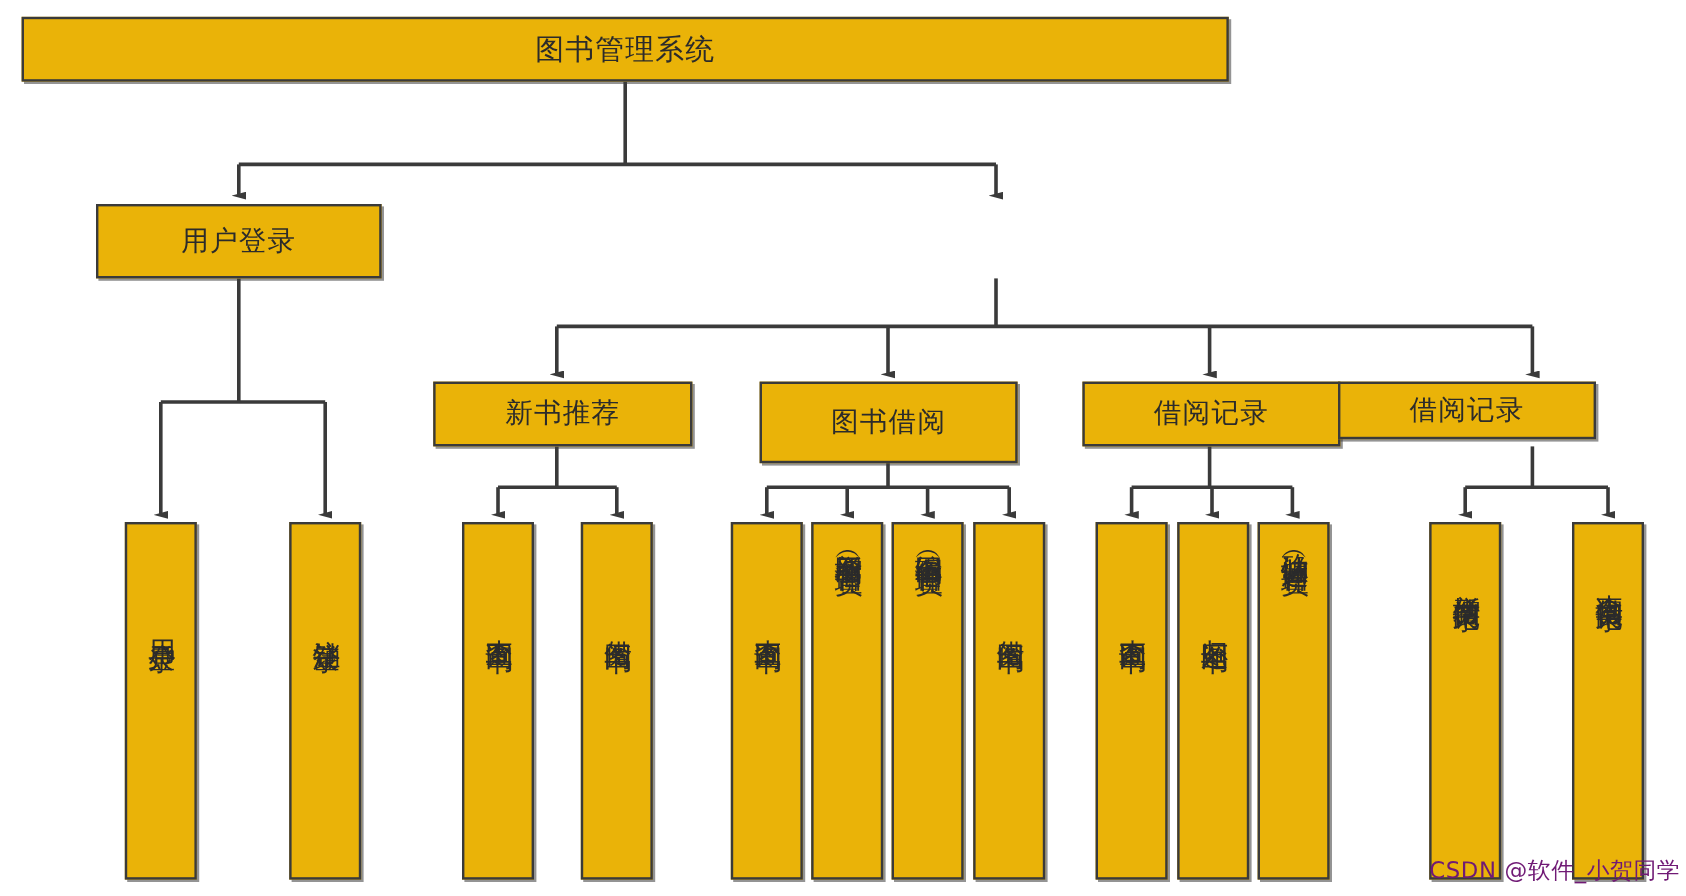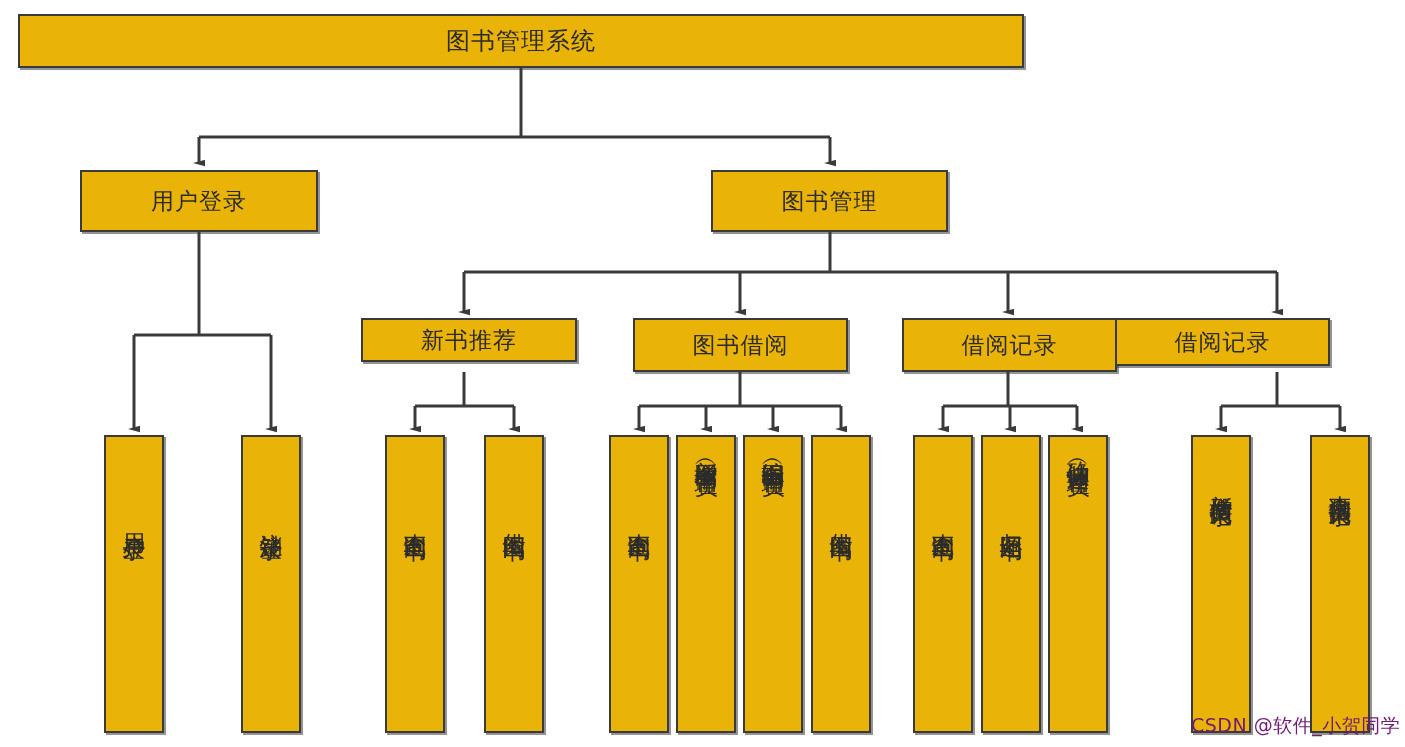--- a/index.html
+++ b/index.html
@@ -114,28 +114,25 @@
     </g>
   </svg>
 
   <div class="node root shadow" style="left:18px;top:14px;width:1006px;height:54px;">
     <span class="h-label">图书管理系统</span>
   </div>
 
   <div class="node shadow" style="left:80px;top:170px;width:238px;height:62px;">
     <span class="h-label">用户登录</span>
   </div>
-  <div class="node shadow" style="left:711px;top:170px;width:237px;height:62px;">
-    <span class="h-label">图书管理</span>
-  </div>
 
-  <div class="node shadow" style="left:361px;top:318px;width:216px;height:44px;">
+  <div class="node shadow" style="left:361px;top:318px;width:216px;height:54px;">
     <span class="h-label">新书推荐</span>
   </div>
-  <div class="node shadow" style="left:633px;top:318px;width:215px;height:54px;">
+  <div class="node shadow" style="left:633px;top:318px;width:215px;height:68px;">
     <span class="h-label">图书借阅</span>
   </div>
   <div class="node shadow" style="left:902px;top:318px;width:215px;height:54px;">
     <span class="h-label">借阅记录</span>
   </div>
   <div class="node shadow" style="left:1115px;top:318px;width:215px;height:48px;text-align:center;">
     <span class="h-label">借阅记录</span>
   </div>
 
   <div class="node leaf shadow" style="left:104px;top:435px;width:60px;height:298px;padding-top:78px;">

